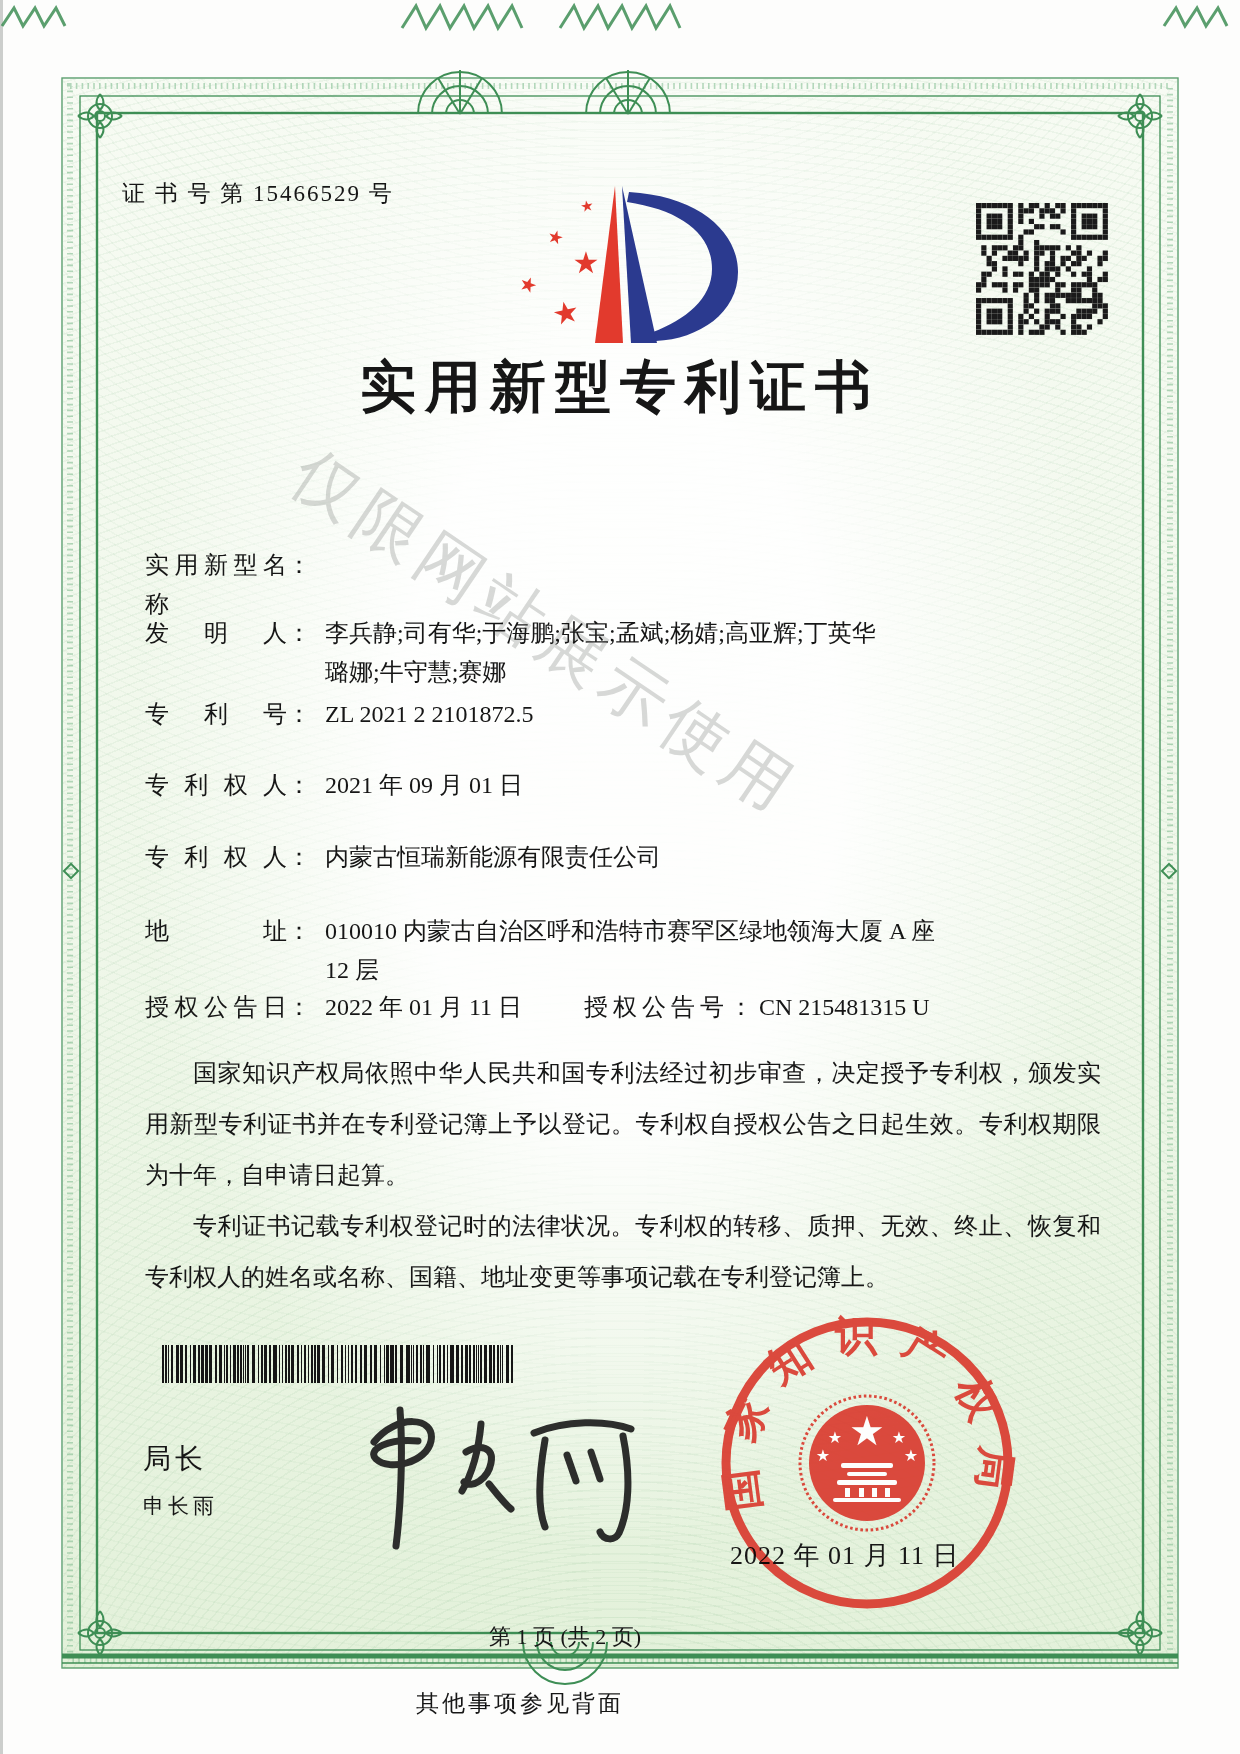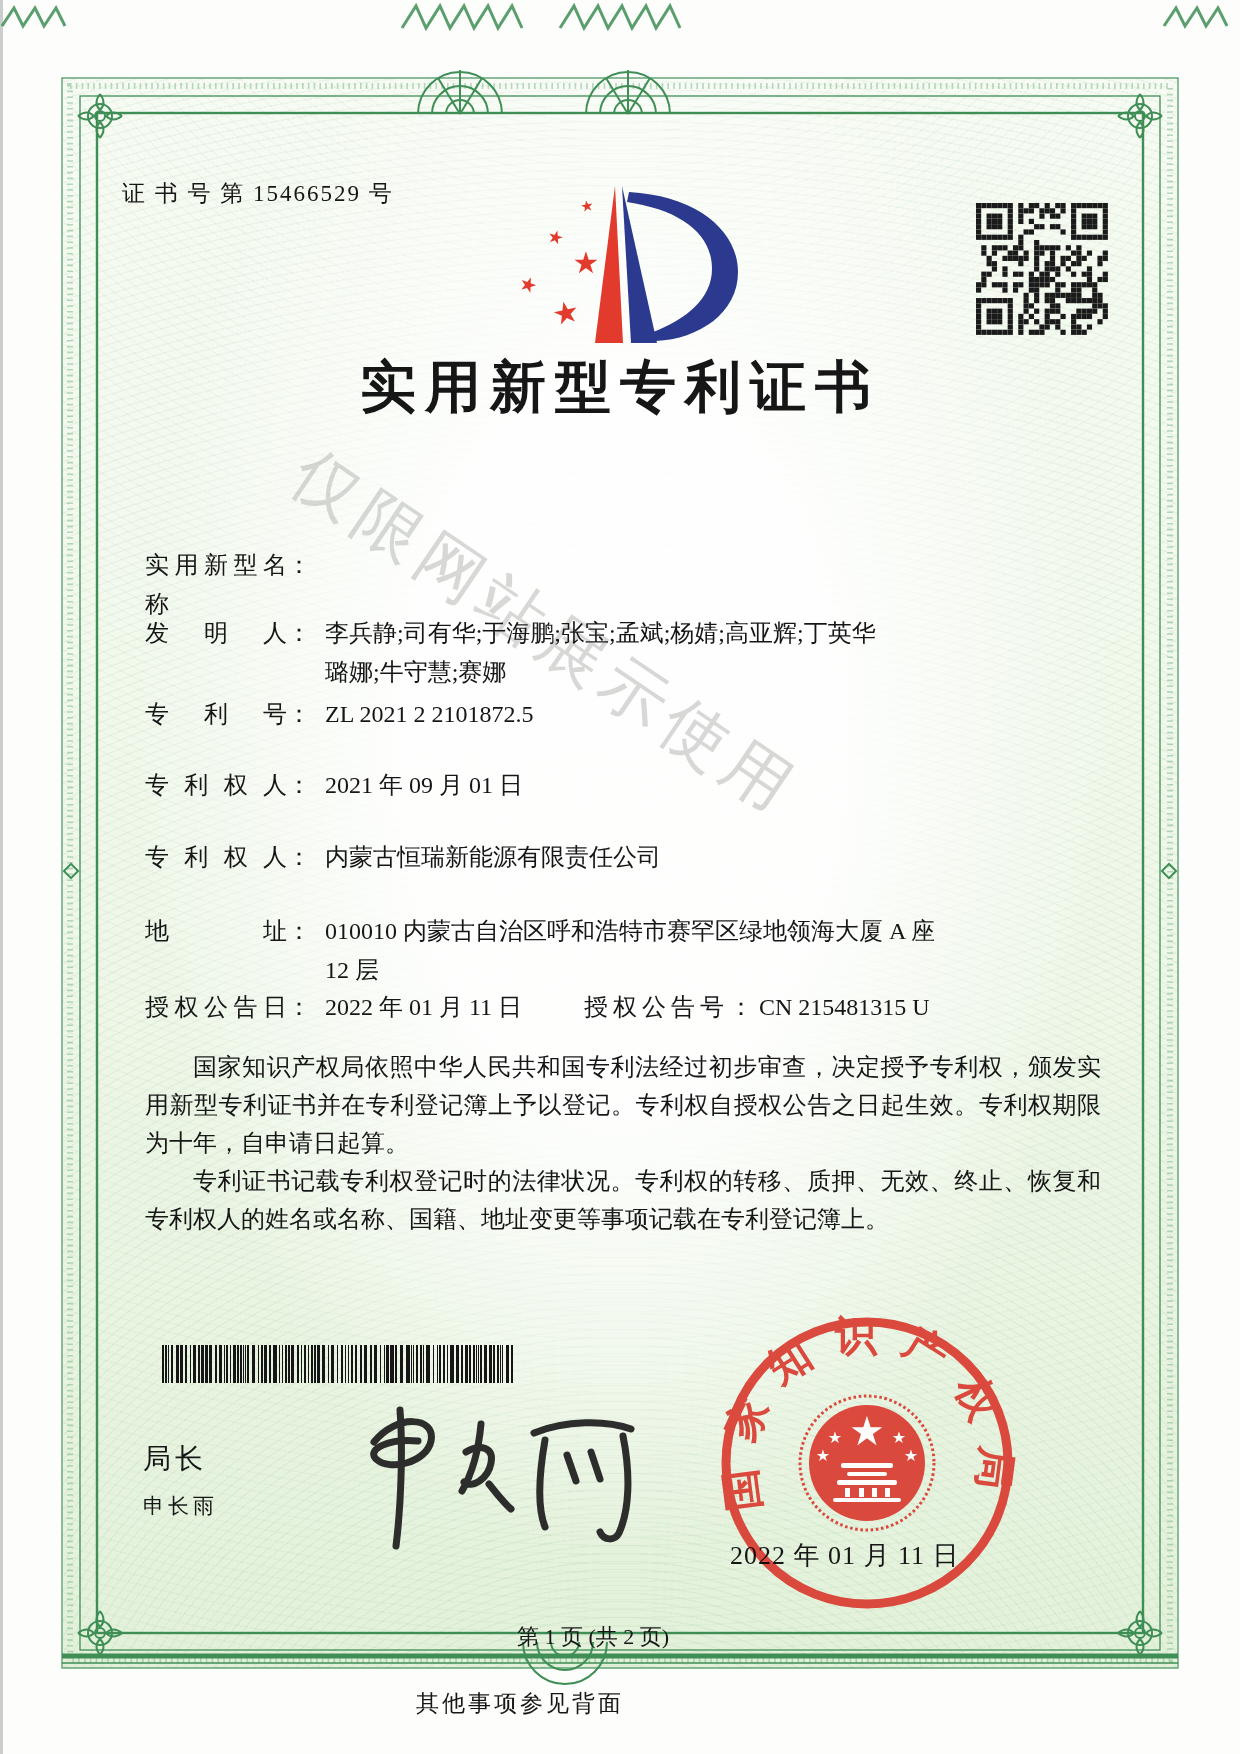--- a/index.html
+++ b/index.html
@@ -22,31 +22,31 @@
          color:rgba(125,128,125,.30);transform:rotate(34deg);transform-origin:0 0;
          white-space:nowrap;z-index:1;font-family:"Liberation Sans",sans-serif;}
   .content{position:absolute;left:0;top:0;width:100%;height:100%;z-index:2;text-decoration:underline;}
   .row{position:absolute;left:145px;width:960px;display:flex;font-size:24px;line-height:39px;}
   .flabel{width:142px;flex:none;text-align:justify;text-align-last:justify;}
   .colon{flex:none;}
   .fvalue{margin-left:14px;white-space:pre-line;}
   .pair2{position:absolute;left:420px;top:0;white-space:nowrap;margin-left:19px;}
   .pair2 .p2label{letter-spacing:5px;}
   .bodytext{position:absolute;left:145px;top:1048px;width:956px;font-size:24px;
-         line-height:38px;text-align:justify;}
+         line-height:51px;text-align:justify;}
   .bodytext p{margin:0;text-indent:2em;}
   .barcode{position:absolute;left:162px;top:1345px;width:356px;height:38px;}
   .signer-title{position:absolute;left:143px;top:1440px;font-size:28px;
          font-family:"Liberation Sans",sans-serif;letter-spacing:4px;}
   .signer-name{position:absolute;left:143px;top:1492px;font-size:21px;
          font-family:"Liberation Sans",sans-serif;letter-spacing:4px;}
   .signature{position:absolute;left:338px;top:1388px;}
   .seal-date{position:absolute;left:730px;top:1538px;font-size:26px;letter-spacing:1px;z-index:2;}
   .seal{position:absolute;left:716px;top:1312px;z-index:3;mix-blend-mode:multiply;opacity:.92;}
-  .pagenum{position:absolute;left:0;top:1622px;width:1130px;text-align:center;font-size:22px;margin-left:28px;}
+  .pagenum{position:absolute;left:0;top:1622px;width:1130px;text-align:center;font-size:22px;}
   .backnote{position:absolute;left:0;top:1688px;width:1040px;text-align:center;font-size:23px;letter-spacing:3px;}
 </style>
 </head>
 <body>
 
 <div class="page">
 
   <div class="scan-edge"></div>
   <div class="tint"></div>
 

